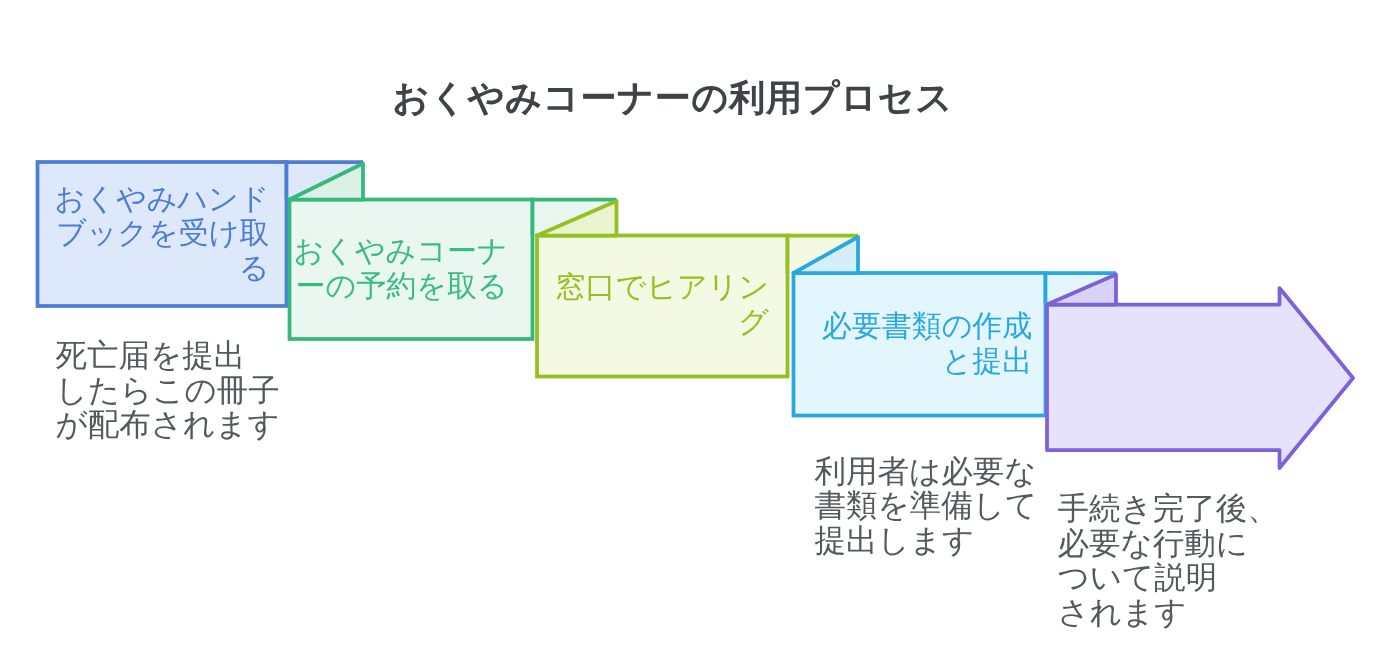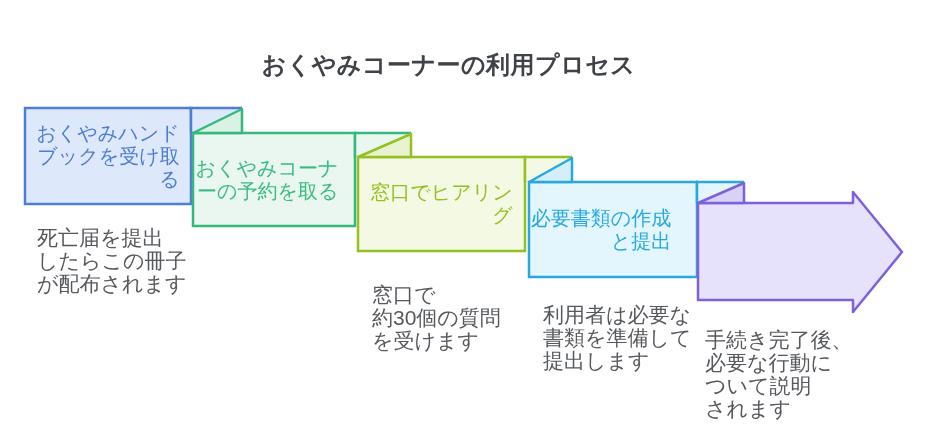--- a/index.html
+++ b/index.html
@@ -37,21 +37,21 @@
     position: absolute;
     font-size: 21px;
     line-height: 23px;
     color: #55585c;
     white-space: pre-line;
   }
   
   .label-1 { left: 25px;  top: 108px; width: 166px; height: 96px; }
   .label-2 { left: 193px; top: 133px; width: 148px; height: 93px; }
   .label-3 { left: 358px; top: 157px; width: 167px; height: 94px; }
-  .label-4 { left: 529px; top: 182px; width: 144px; height: 95px; }
+  .label-4 { left: 529px; top: 182px; width: 144px; height: 95px; padding-left: 17px; }
   .label-5 { left: 698px; top: 203px; width: 155px; height: 97px; }
   .desc-1 { left: 37px;  top: 226px; }
   .desc-2 { left: 206px; top: 258px; }
   .desc-3 { left: 372px; top: 283px; }
   .desc-4 { left: 543px; top: 303px; }
   .desc-5 { left: 705px; top: 328px; }
 </style>
 </head>
 <body>
 
@@ -90,23 +90,20 @@
   <div class="step-label label-2" style="color: rgb(58, 187, 128);">おくやみコーナ
 ーの予約を取る</div>
   <div class="step-label label-3" style="color: rgb(148, 192, 33);">窓口でヒアリン
 グ</div>
   <div class="step-label label-4" style="color: rgb(41, 168, 224);">必要書類の作成
 と提出</div>
 
   <div class="step-desc desc-1">死亡届を提出
 したらこの冊子
 が配布されます</div>
-  <div class="step-desc desc-3">窓口で
-約30個の質問
-を受けます</div>
   <div class="step-desc desc-4">利用者は必要な
 書類を準備して
 提出します</div>
   <div class="step-desc desc-5">手続き完了後、
 必要な行動に
 ついて説明
 されます</div>
 
 </div>
 

